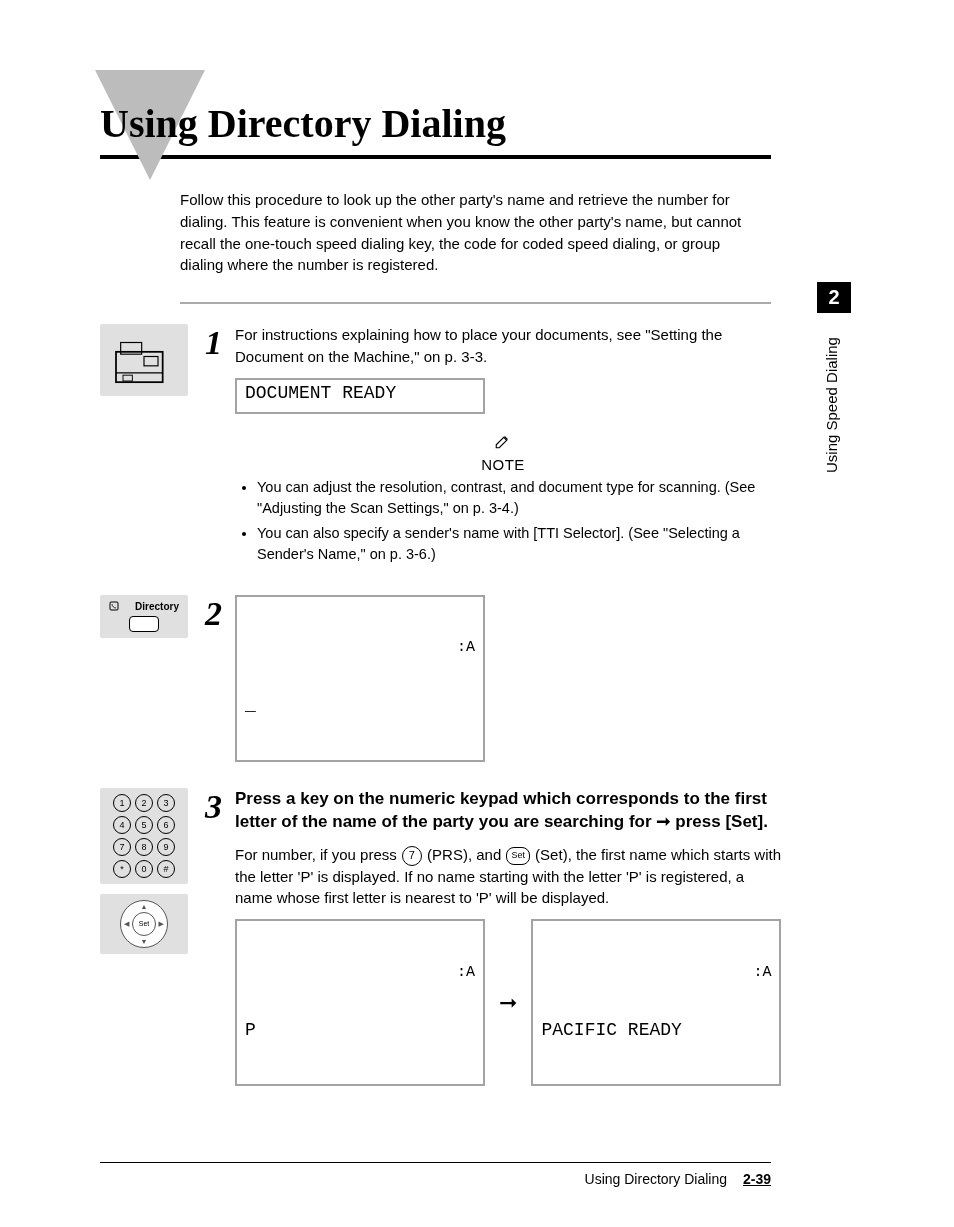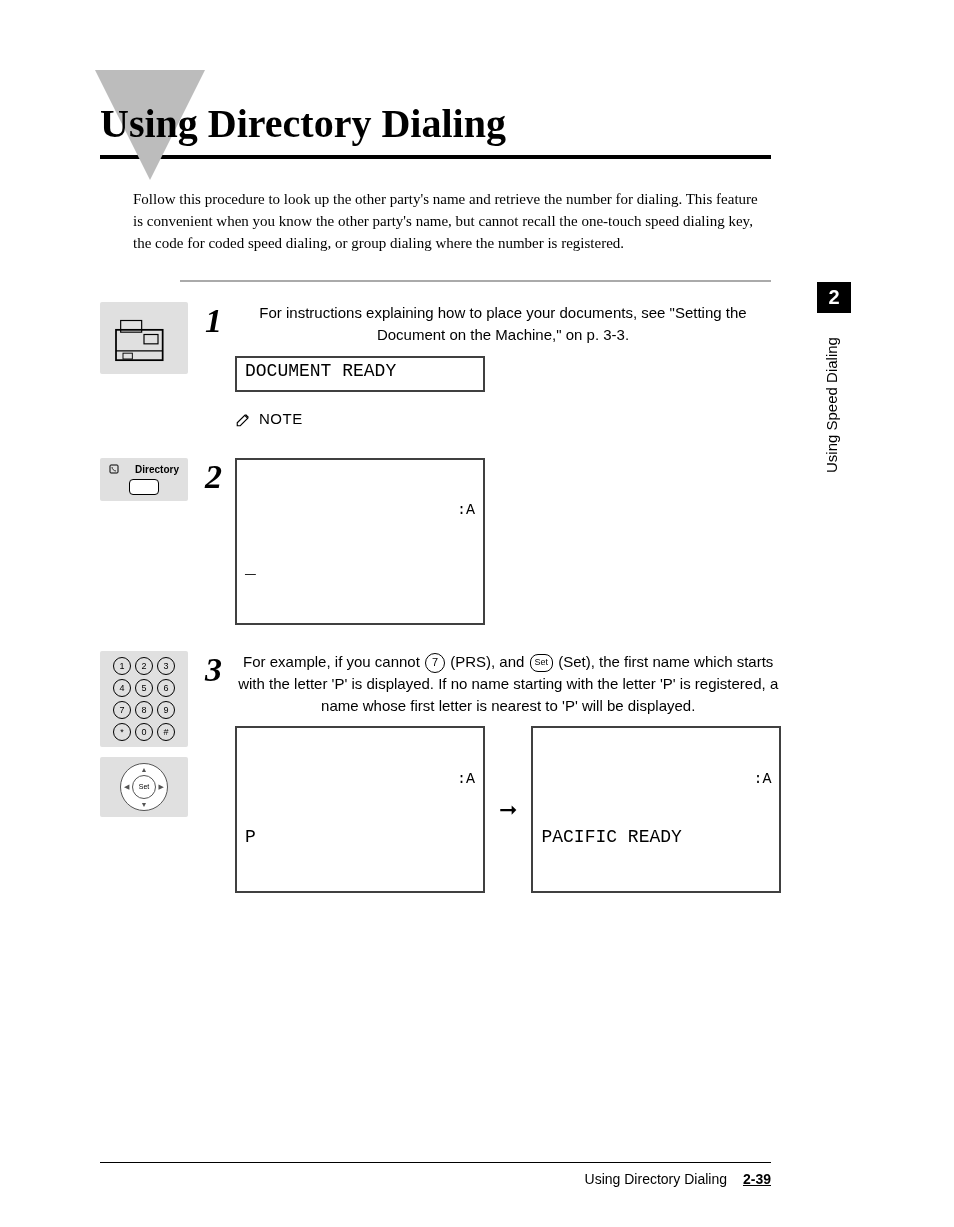--- a/index.html
+++ b/index.html
@@ -45,25 +45,24 @@
     padding-left: 0;
     z-index: 1;
     margin-top: 40px;
   }
   .title-rule {
     border: none;
     border-top: 4px solid #000;
     margin: 6px 0 30px 0;
   }
   .intro {
-    margin-left: 33px;
+    margin-left: 80px;
     margin-right: 10px;
     line-height: 1.45;
     margin-bottom: 26px;
-    font-family: Liberation Serif, serif;
   }
   .sub-rule {
     border: none;
     border-top: 2px solid #aaa;
     margin: 0 0 20px 80px;
   }
   .step {
     display: flex;
     align-items: flex-start;
     margin-bottom: 26px;
@@ -99,24 +98,23 @@
   }
   .step-heading {
     font-weight: bold;
     font-size: 17px;
     margin-bottom: 10px;
     line-height: 1.35;
   }
   .step-para {
     line-height: 1.45;
     margin-bottom: 10px;
-    text-align: center;
   }
   .lcd-box {
-    border: 2px solid #404040;
+    border: 2px solid #a3a3a3;
     font-family: "Courier New", monospace;
     font-size: 18px;
     padding: 4px 8px;
     display: inline-block;
     min-width: 250px;
     min-height: 36px;
     box-sizing: border-box;
     white-space: pre;
     line-height: 1.1;
   }
@@ -134,20 +132,21 @@
   .note-block {
     margin-top: 18px;
   }
   .note-head {
     display: flex;
     align-items: center;
     gap: 6px;
     margin-bottom: 4px;
     font-size: 15px;
     letter-spacing: 0.5px;
+    flex-direction: column;
   }
   .note-head svg { width: 18px; height: 18px; }
   .note-list {
     padding-left: 22px;
     margin: 4px 0 0 0;
     line-height: 1.45;
     font-size: 14.5px;
   }
   .note-list li {
     margin-bottom: 4px;
@@ -306,20 +305,24 @@
       <div class="lcd-box">DOCUMENT READY</div>
 
       <div class="note-block">
         <div class="note-head">
           <svg viewBox="0 0 24 24">
               <path d="M3 17l10-10 4 4-10 10H3v-4z" fill="none" stroke="#000" stroke-width="1.5"></path>
               <path d="M14 6l4 4" stroke="#000" stroke-width="1.5"></path>
             </svg>
           <span>NOTE</span>
         </div>
+        <ul class="note-list">
+          <li>You can adjust the resolution, contrast, and document type for scanning. (See "Adjusting the Scan Settings," on p. 3-4.)</li>
+          <li>You can also specify a sender's name with [TTI Selector]. (See "Selecting a Sender's Name," on p. 3-6.)</li>
+        </ul>
       </div>
     </div>
   </div>
 
   <div class="step">
     <div class="step-icon-col">
       <div class="step-icon-box">
         <div class="dir-label">
           <svg width="10" height="10" viewBox="0 0 10 10">
               <rect x="1" y="1" width="8" height="8" rx="1" fill="none" stroke="#000"></rect>
@@ -362,22 +365,25 @@
           <span class="tri tu">▲</span>
           <span class="tri td">▼</span>
           <span class="tri tl">◀</span>
           <span class="tri tr">▶</span>
           <div class="set-center">Set</div>
         </div>
       </div>
     </div>
     <div class="step-num">3</div>
     <div class="step-body">
+      <div class="step-heading">
+        <span>Press a key on the numeric keypad which corresponds to the first letter of the name of the party you are searching for </span><span>➞</span><span> press [Set].</span>
+      </div>
       <div class="step-para">
-        <span>For example, if you cannot </span><span class="inline-circ">7</span><span> (PRS), and </span><span class="inline-oval">Set</span><span> (Set), the first name which starts with the letter 'P' is displayed. If no name starting with the letter 'P' is registered, a name whose first letter is nearest to 'P' will be displayed.</span>
+        <span>For number, if you press </span><span class="inline-circ">7</span><span> (PRS), and </span><span class="inline-oval">Set</span><span> (Set), the first name which starts with the letter 'P' is displayed. If no name starting with the letter 'P' is registered, a name whose first letter is nearest to 'P' will be displayed.</span>
       </div>
       <div class="lcd-row">
         <div class="lcd-box lcd-two-line">
           <div class="top-right">:A</div>
           <div>P</div>
         </div>
         <div class="arrow">➞</div>
         <div class="lcd-box lcd-two-line">
           <div class="top-right">:A</div>
           <div>PACIFIC READY</div>

